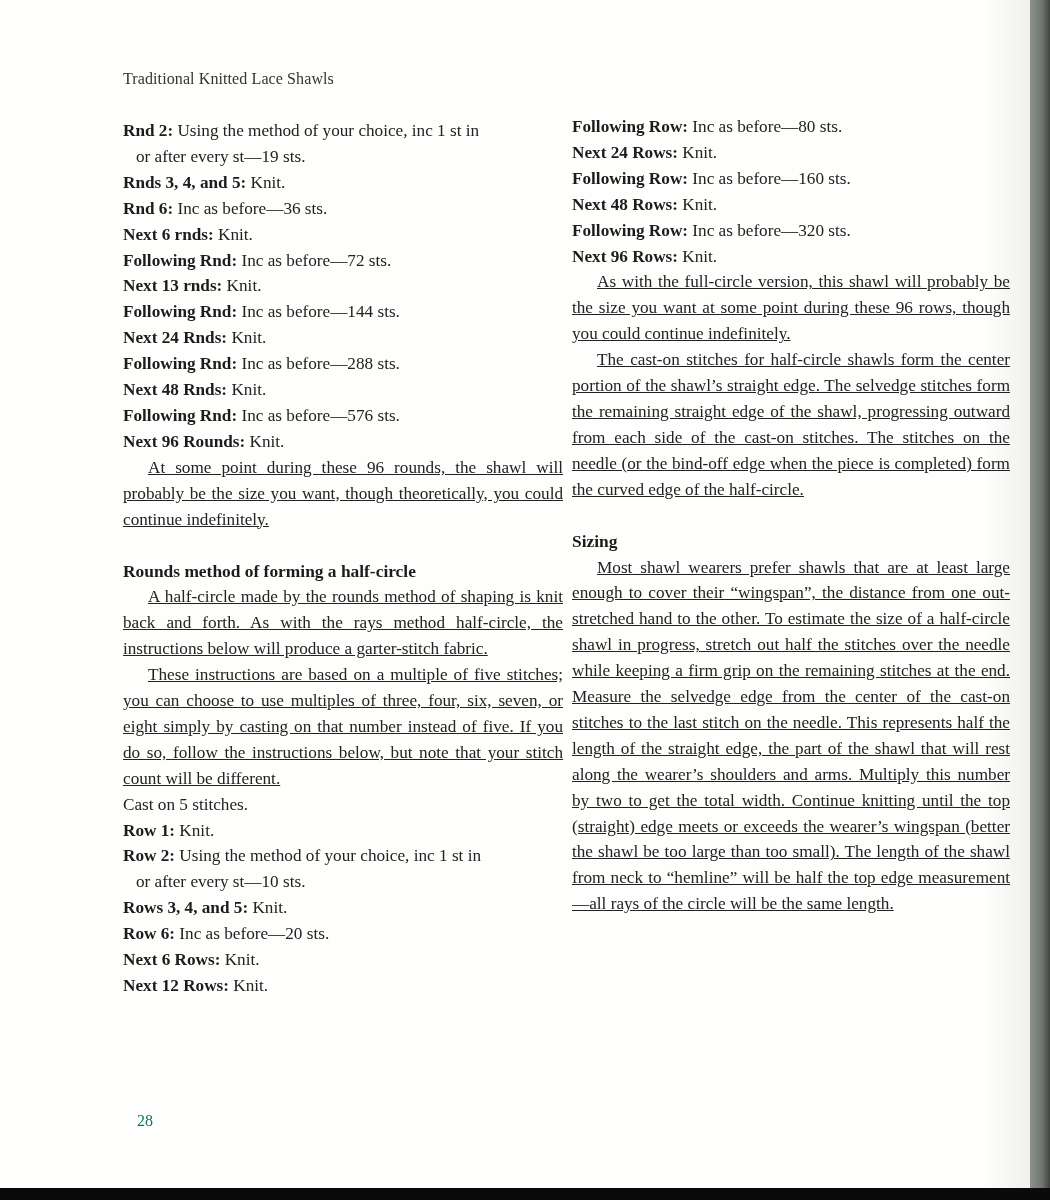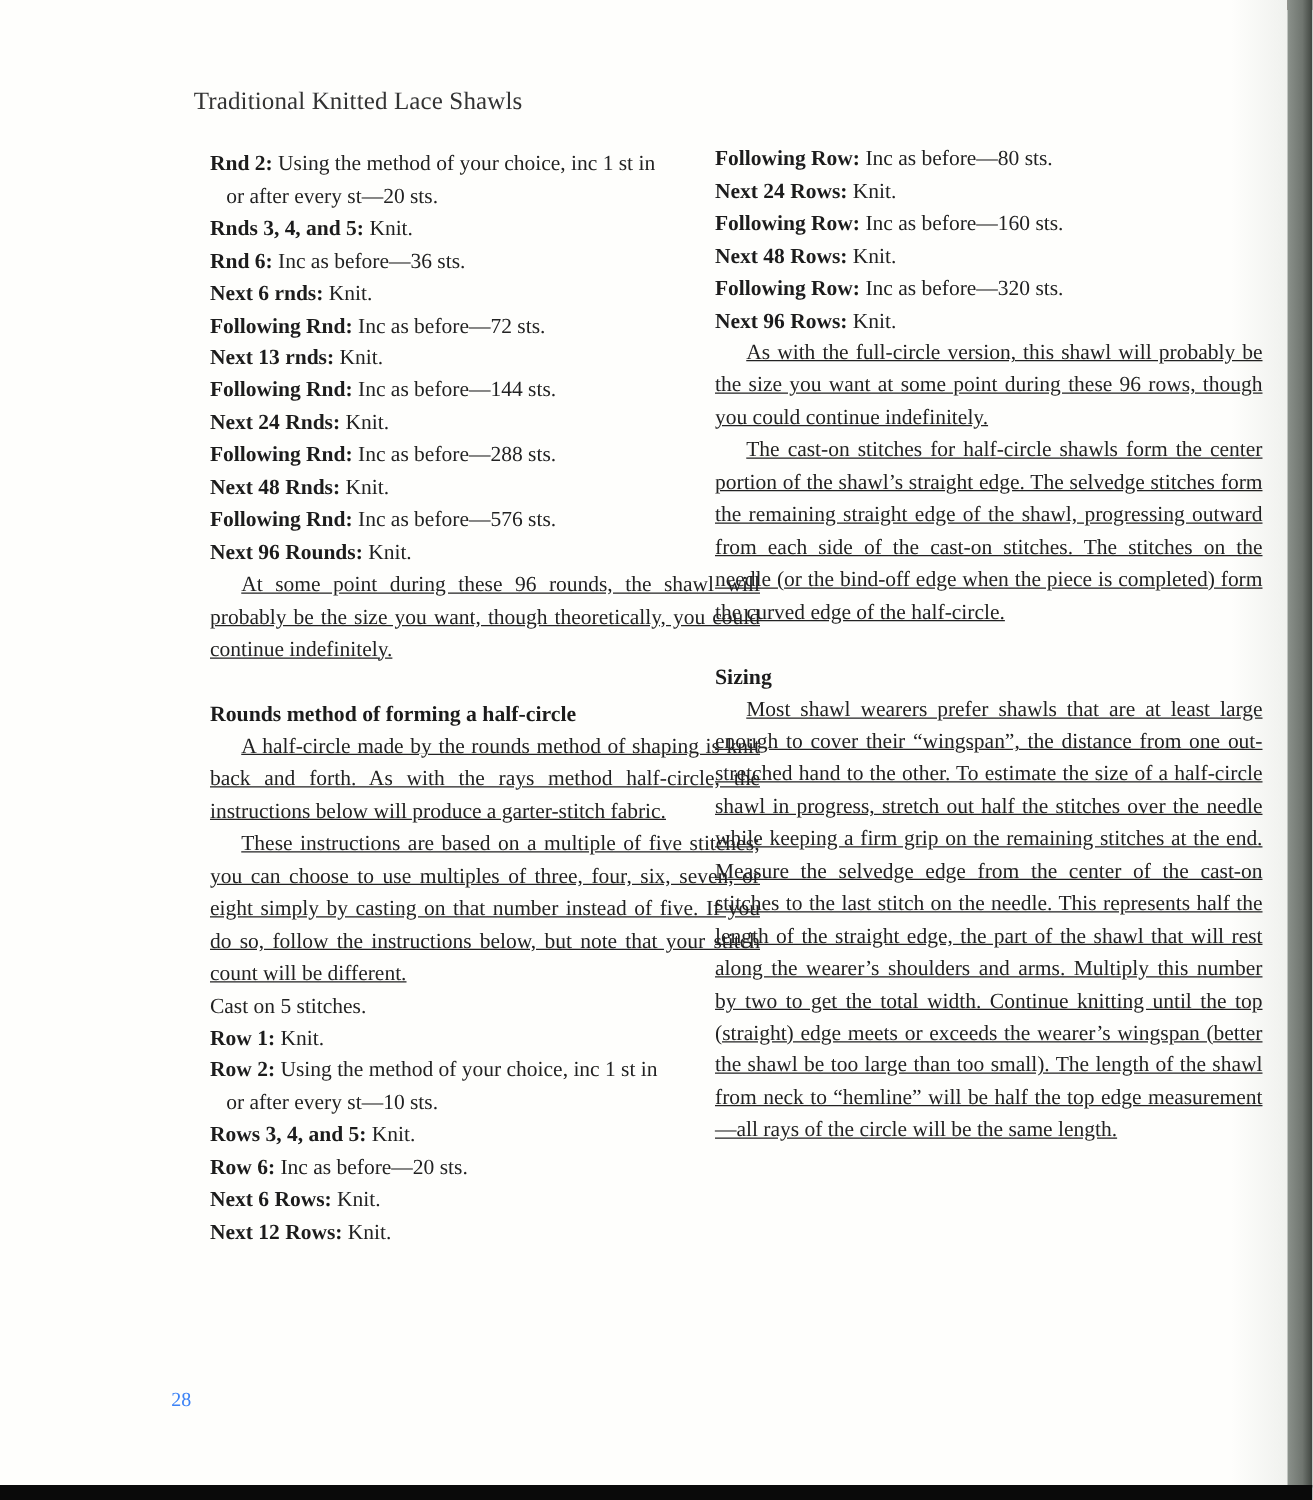--- a/index.html
+++ b/index.html
@@ -15,26 +15,26 @@
     background:linear-gradient(to right, rgba(255,255,255,0) 0%, rgba(230,232,228,0.6) 100%);
   }
   .edge-strip {
     position:absolute; left:1030px; top:0; width:20px; height:1190px;
     background:linear-gradient(to right, #8b918b 0%, #6f756f 60%, #3f443f 100%);
   }
   .edge-top { position:absolute; left:1030px; top:0; width:20px; height:8px; background:#3a2e24; }
   .bottom-band { position:absolute; left:0; top:1188px; width:1050px; height:12px; background:#0a0a0a; }
 
   .running-head {
-    position:absolute; left:123px; top:70px; font-size:20px; color:#333; letter-spacing:0.1px;margin-left:32px;
+    position:absolute; left:123px; top:70px; font-size:16px; color:#333; letter-spacing:0.1px;
   }
-  .page-number { position:absolute; left:137px; top:1112px; font-size:16px; color:#3b82f6; }
+  .page-number { position:absolute; left:137px; top:1112px; font-size:16px; color:#0f766e; }
 
   .col { position:absolute; width:440px; font-size:17.2px; line-height:25.9px; }
-  .col-left { left:123px; top:118px;margin-left:45px; }
+  .col-left { left:123px; top:118px; }
   .col-right { left:572px; top:114px; width:438px; }
 
   .line { white-space:nowrap; display:block; }
   .indent-hang { padding-left:13px; }
   .para { text-align:justify; text-align-last:left; }
   .para-indent { text-indent:25px;text-decoration:underline; }
   b { font-weight:bold; color:#1c1c1c; }
   .heading { font-weight:bold; font-size:17.4px; color:#1c1c1c; margin-top:26px; }
 </style>
 </head>
@@ -44,21 +44,21 @@
 <div class="gutter-shade"></div>
 <div class="edge-top"></div>
 <div class="edge-strip"></div>
 <div class="bottom-band"></div>
 
 <div class="running-head">Traditional Knitted Lace Shawls</div>
 
 <div class="col col-left">
   <div>
     <span class="line"><b>Rnd 2:</b><span> Using the method of your choice, inc 1 st in</span></span>
-    <span class="line indent-hang">or after every st—20 sts.</span>
+    <span class="line indent-hang">or after every st—19 sts.</span>
     <span class="line"><b>Rnds 3, 4, and 5:</b><span> Knit.</span></span>
     <span class="line"><b>Rnd 6:</b><span> Inc as before—36 sts.</span></span>
     <span class="line"><b>Next 6 rnds:</b><span> Knit.</span></span>
     <span class="line"><b>Following Rnd:</b><span> Inc as before—72 sts.</span></span>
     <span class="line"><b>Next 13 rnds:</b><span> Knit.</span></span>
     <span class="line"><b>Following Rnd:</b><span> Inc as before—144 sts.</span></span>
     <span class="line"><b>Next 24 Rnds:</b><span> Knit.</span></span>
     <span class="line"><b>Following Rnd:</b><span> Inc as before—288 sts.</span></span>
     <span class="line"><b>Next 48 Rnds:</b><span> Knit.</span></span>
     <span class="line"><b>Following Rnd:</b><span> Inc as before—576 sts.</span></span>

